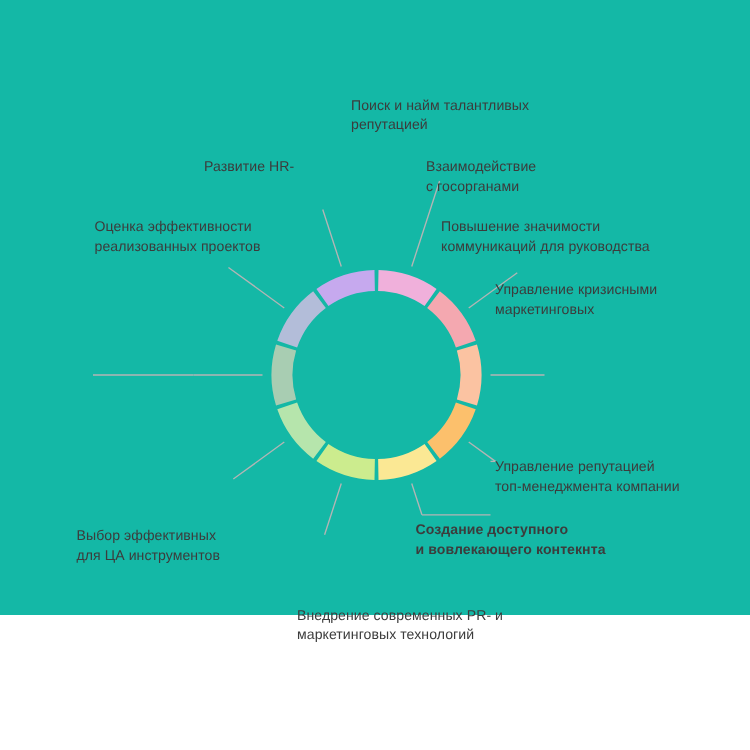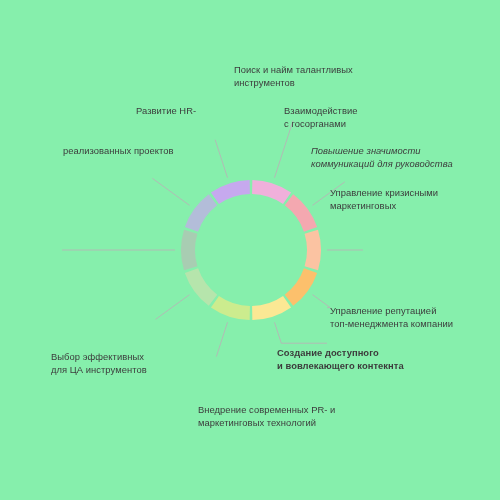--- a/index.html
+++ b/index.html
@@ -9,22 +9,22 @@
   body {
     width: 500px;
     height: 500px;
     background: #ffffff;
     font-family: "Liberation Sans", sans-serif;
     overflow: hidden;
   }
   #canvas {
     position: relative;
     width: 500px;
-    height: 500px;
-    background: #86efac;
+    height: 410px;
+    background: #14b8a6;
   }
   #ring-svg {
     position: absolute;
     left: 0;
     top: 0;
     width: 500px;
     height: 500px;
   }
   .label {
     position: absolute;
@@ -69,29 +69,29 @@
         <line x1="189.514708427504" y1="294.67167917422796" x2="155.5359946637562" y2="319.35865977051185" stroke="#b5b5b5" stroke-width="0.9"></line>
         <line x1="175" y1="250" x2="129" y2="250.00000000000003" stroke="#b5b5b5" stroke-width="0.9"></line>
         <line x1="129" y1="250.00000000000003" x2="62" y2="250.00000000000003" stroke="#b5b5b5" stroke-width="0.9"></line>
         <line x1="189.514708427504" y1="205.32832082577204" x2="152.2999266862564" y2="178.2901992203183" stroke="#b5b5b5" stroke-width="0.9"></line>
         <line x1="227.514708427504" y1="177.71970476156832" x2="215.1540286525061" y2="139.67744410976218" stroke="#b5b5b5" stroke-width="0.9"></line>
       </g>
   </svg>
 
   <div class="label align-left" style="left:234px; top:63px;">
     <span class="line">Поиск и найм талантливых</span>
-    <span class="line">инструментов</span>
+    <span class="line">репутацией</span>
   </div>
 
   <div class="label align-left" style="left:284px; top:104px;">
     <span class="line">Взаимодействие</span>
     <span class="line">с госорганами</span>
   </div>
 
-  <div class="label align-left" style="left:311px; top:144px;font-style:italic;">
+  <div class="label align-left" style="left:294px; top:144px;">
     <span class="line">Повышение значимости</span>
     <span class="line">коммуникаций для руководства</span>
   </div>
 
   <div class="label align-left" style="left:330px; top:186px;">
     <span class="line">Управление кризисными</span>
     <span class="line">маркетинговых</span>
   </div>
 
   <div class="label align-left" style="left:330px; top:304px;">
@@ -108,20 +108,21 @@
     <span class="line">Внедрение современных PR- и</span>
     <span class="line">маркетинговых технологий</span>
   </div>
 
   <div class="label align-left" style="left:51px; top:350px;">
     <span class="line">Выбор эффективных</span>
     <span class="line">для ЦА инструментов</span>
   </div>
 
   <div class="label align-left" style="left:63px; top:144px;">
+    <span class="line">Оценка эффективности</span>
     <span class="line">реализованных проектов</span>
   </div>
 
   <div class="label align-left" style="left:136px; top:104px;">
     <span class="line">Развитие HR-</span>
   </div>
 
 </div>
 
 </body></html>

